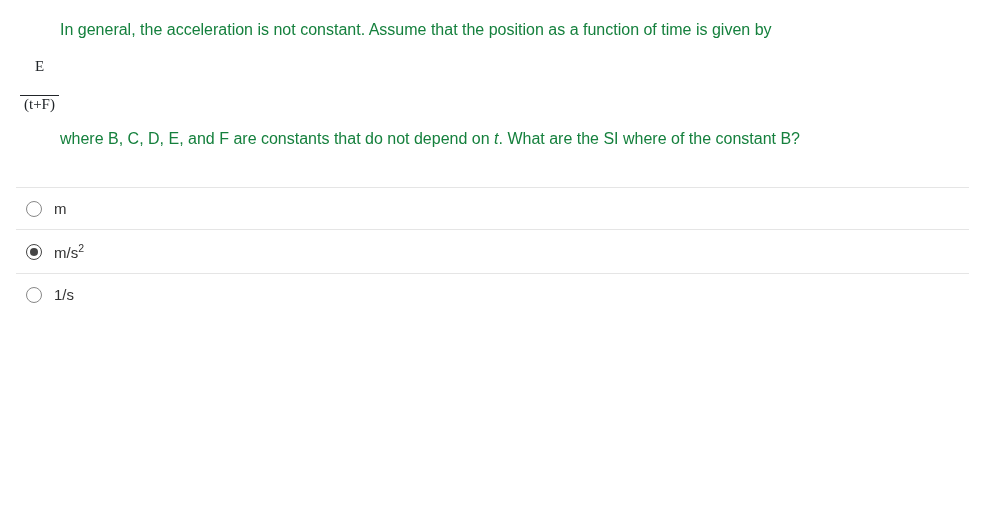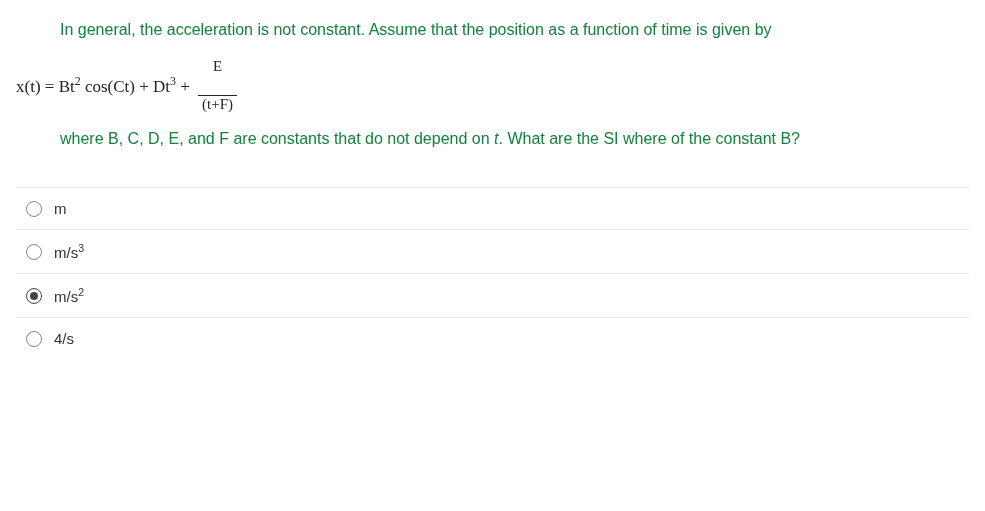--- a/index.html
+++ b/index.html
@@ -73,41 +73,36 @@
     border-radius: 50%;
   }
   .opt-label sup { font-size: 0.7em; }
 </style>
 </head>
 <body>
 
 <div class="question-text">In general, the acceleration is not constant.  Assume that the position as a function of time is given by</div>
 
 <div class="equation">
-  <span class="eq-part"><span>x(t) = Bt</span><sup>2</sup><span> cos(Ct) + Dt</span><sup>3</sup><span> + </span></span>
   <span class="frac">
     <span class="num">E</span>
     <span class="den">(t+F)</span>
   </span>
 </div>
 
 <div class="question-text">
   <span>where B, C, D, E, and F are constants that do not depend on </span><i>t</i><span>.  What are the SI where of the constant B?</span>
 </div>
 
 <div class="options">
     <div class="option">
       <span class="radio"></span>
       <span class="opt-label">m</span>
     </div>
     <div class="option">
-      <span class="radio"></span>
-      <span class="opt-label">m/s<sup>3</sup></span>
-    </div>
-    <div class="option">
       <span class="radio selected"></span>
       <span class="opt-label">m/s<sup>2</sup></span>
     </div>
     <div class="option">
       <span class="radio"></span>
-      <span class="opt-label">4/s</span>
+      <span class="opt-label">1/s</span>
     </div>
   </div>
 
 </body></html>

